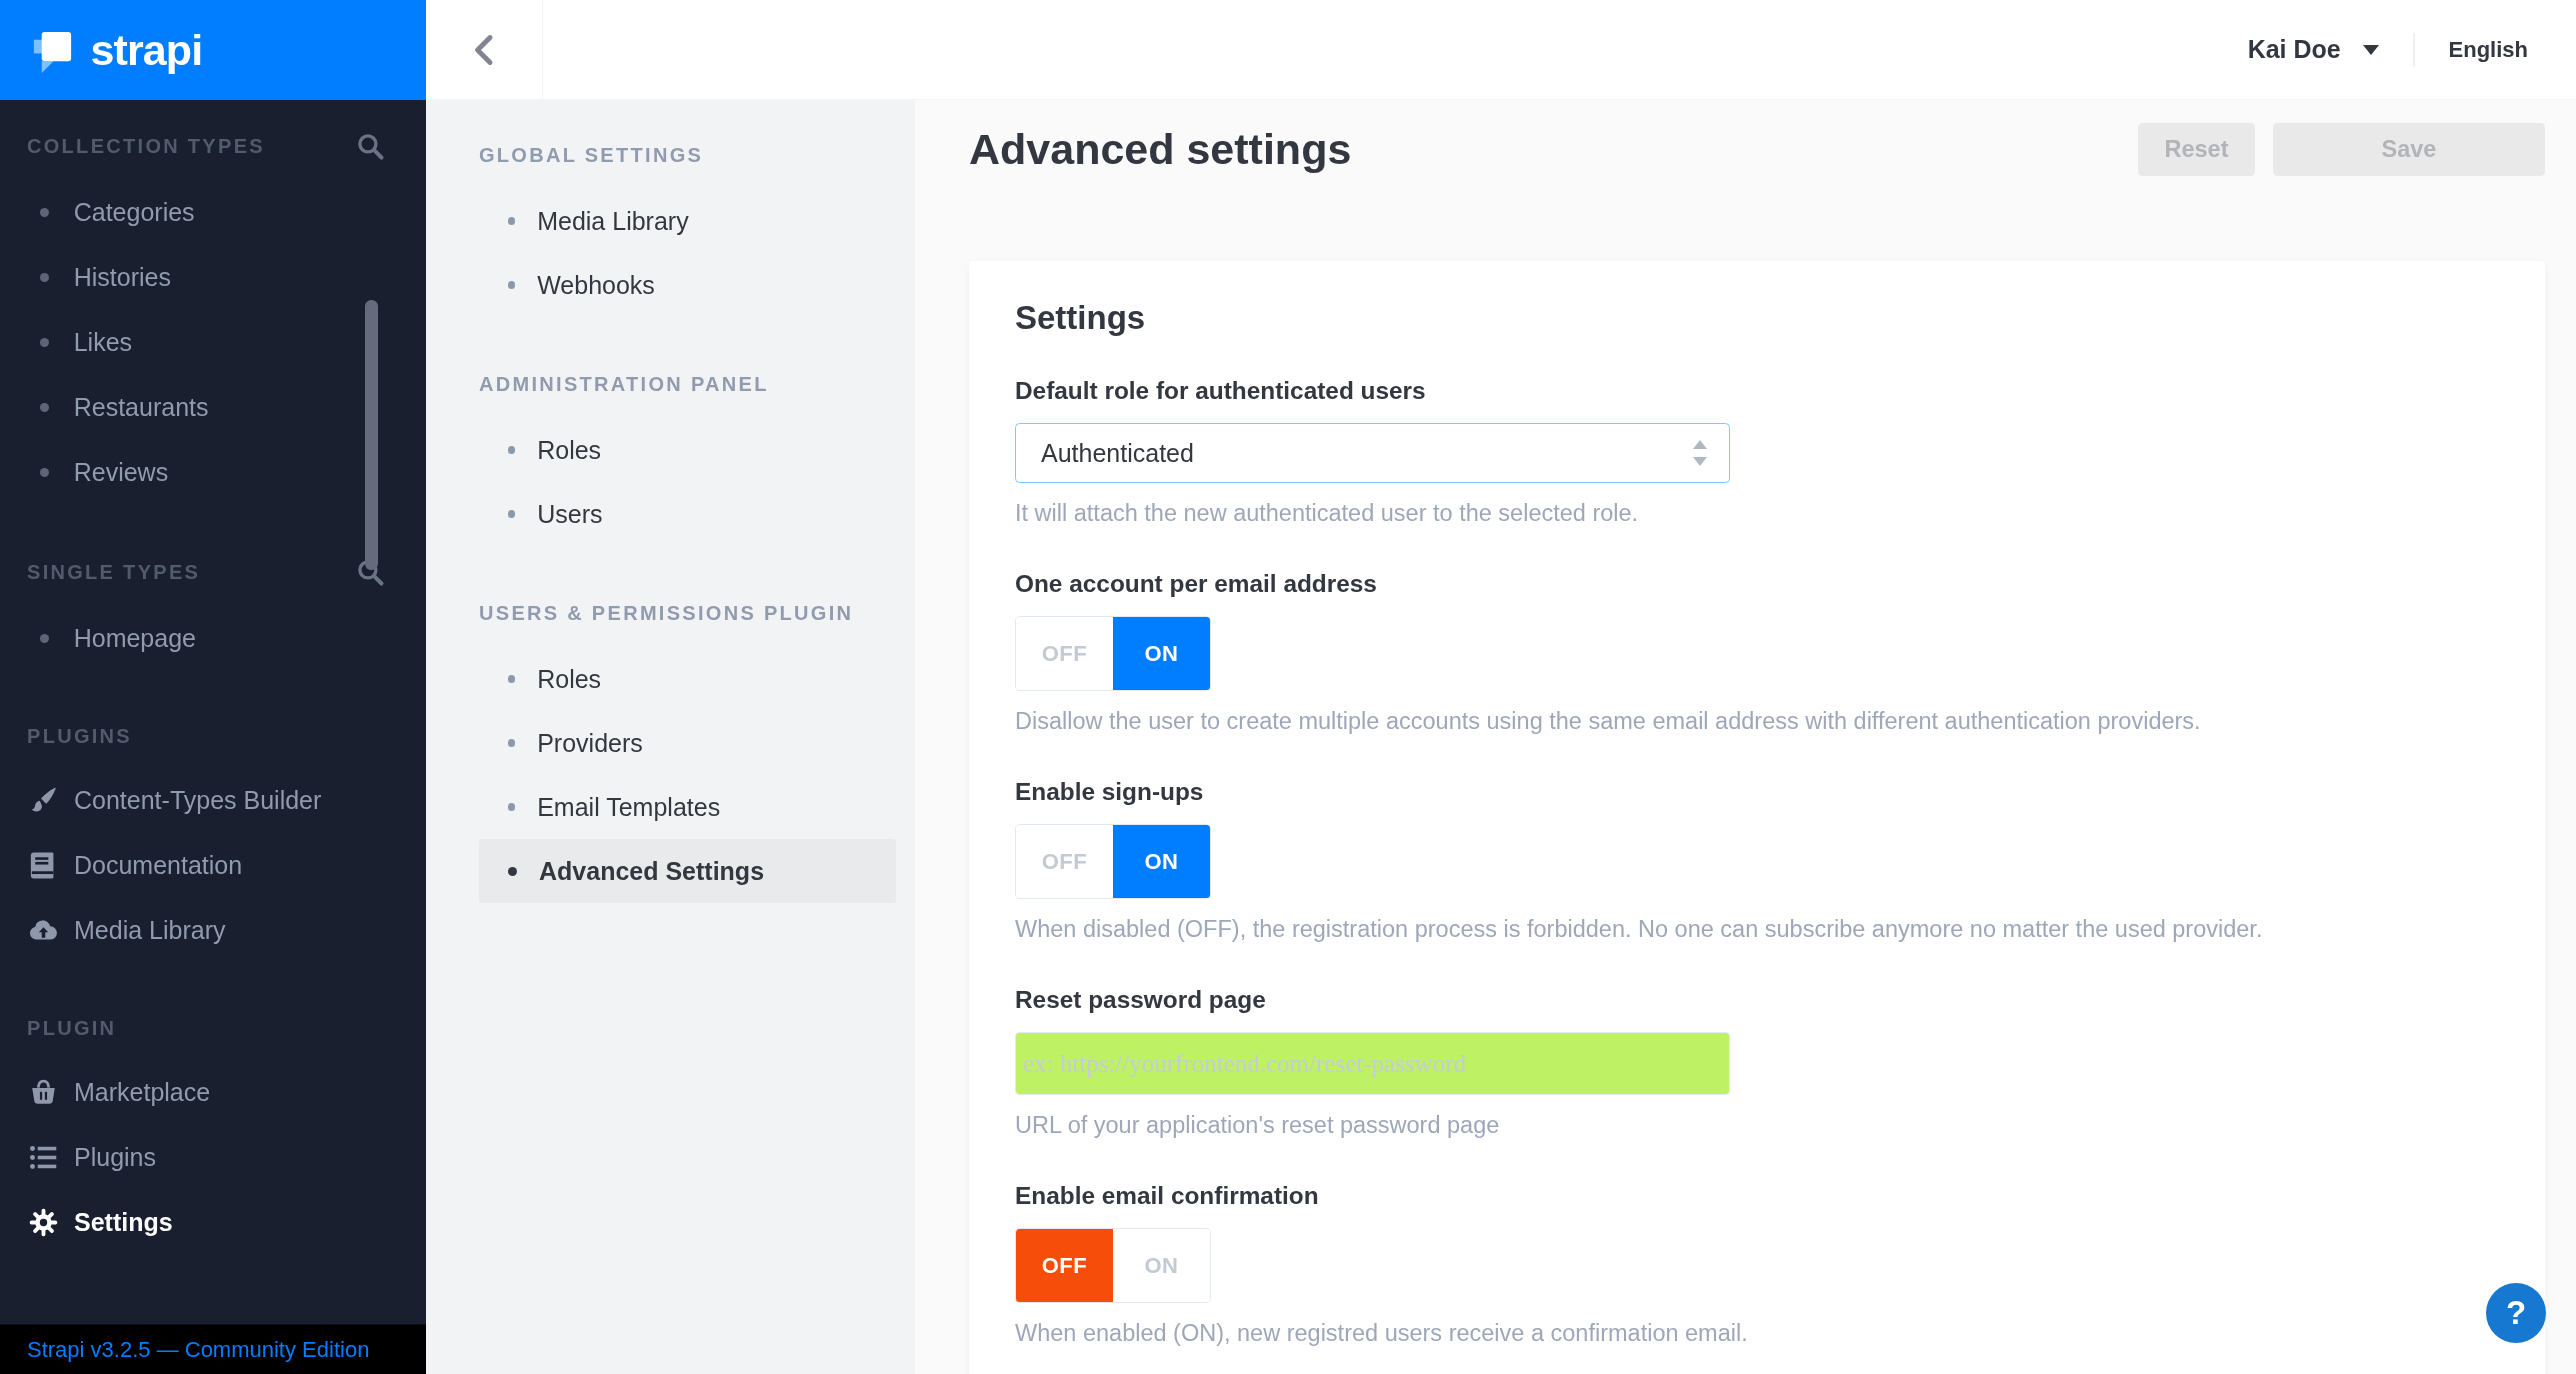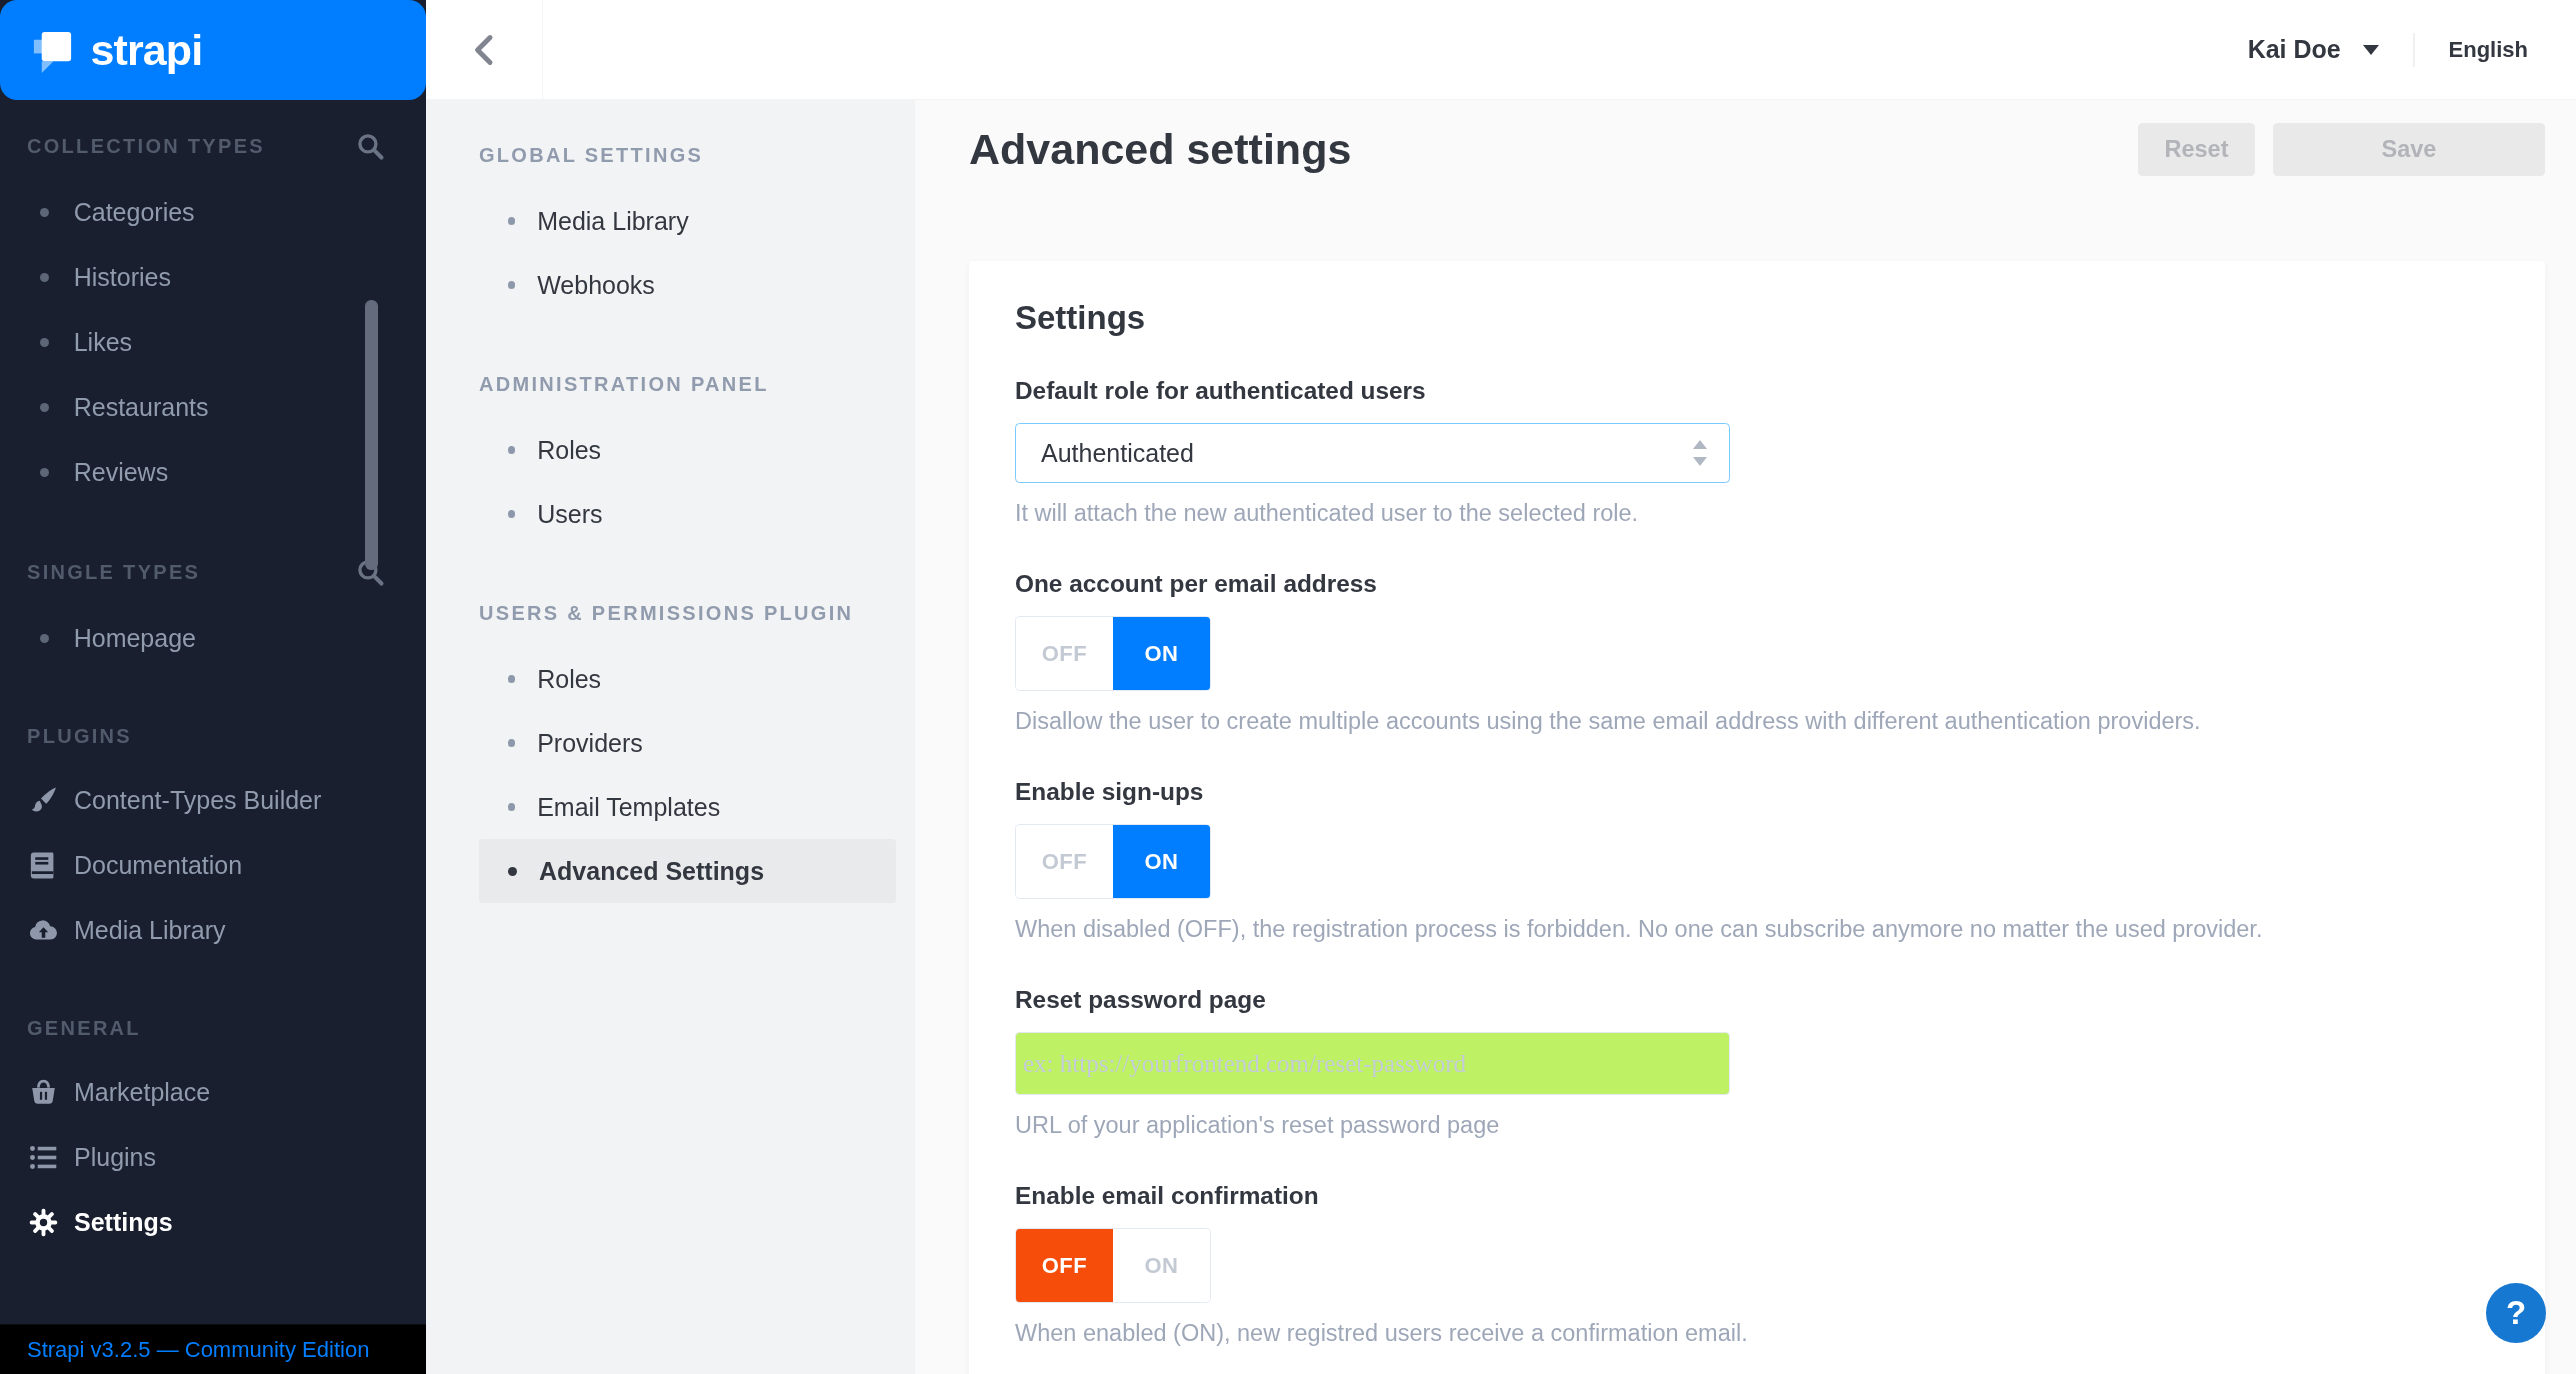--- a/index.html
+++ b/index.html
@@ -4,21 +4,21 @@
 <style>
   * { margin:0; padding:0; box-sizing:border-box; }
   html,body { width:2576px; height:1375px; overflow:hidden;
     font-family:"Liberation Sans","DejaVu Sans",sans-serif; background:#fafafb; }
   body { position:relative; }
 
   
   .dark-sidebar { position:absolute; left:0; top:0; width:426px; height:1375px;
     background:#191f2e; z-index:3; }
   .brand { height:100px; background:#007eff; display:flex; align-items:center;
-    padding-left:29px;border-radius:17px; }
+    padding-left:29px; }
   .brand-word { color:#fff; font-size:43px; font-weight:bold; letter-spacing:-0.9px; margin-left:14.5px; }
   .nav-scroll { padding:31px 0 0 27px; position:relative; }
   .nav-section { margin-bottom:52px; }
   .nav-title { display:flex; justify-content:space-between; align-items:center;
     padding-right:40px; color:#525b6c; font-size:20px; font-weight:bold;
     letter-spacing:2.3px; line-height:27px; margin-bottom:18px; }
   .nav-item { height:65px; display:flex; align-items:center; color:#919bae;
     font-size:25px; cursor:pointer; }
   .nav-item.active { color:#ffffff; font-weight:bold; }
   .bullet { width:9px; height:9px; border-radius:50%; background:#5d6677;
@@ -196,21 +196,21 @@
             <path d="M6.3 18.5a4.6 4.6 0 0 1-.4-9.1A5.6 5.6 0 0 1 16.9 9a4.2 4.2 0 0 1 .3 9.5z" fill="#8e98aa"></path>
             <path d="M12 9.6l3.4 3.7h-2.1v3.9h-2.6v-3.9H8.6z" fill="#191f2e"></path>
           </svg>
         </span>
         <span>Media Library</span>
       </div>
     </section>
 
     <section class="nav-section">
       <div class="nav-title">
-        <span>GENERAL</span>
+        <span>PLUGIN</span>
       </div>
       <div class="nav-item">
         <span class="icon-cell">
           <svg width="33" height="33" viewBox="0 0 24 24">
             <path d="M8.2 8.5c.2-3 1.6-4.8 3.8-4.8s3.6 1.8 3.8 4.8" fill="none" stroke="#8e98aa" stroke-width="2"></path>
             <path d="M3.8 8.8h16.4l-1.5 9.4a2.2 2.2 0 0 1-2.2 1.9H7.5a2.2 2.2 0 0 1-2.2-1.9z" fill="#8e98aa"></path>
             <line x1="10.2" y1="11.5" x2="10.2" y2="17.3" stroke="#191f2e" stroke-width="1.6"></line>
             <line x1="13.8" y1="11.5" x2="13.8" y2="17.3" stroke="#191f2e" stroke-width="1.6"></line>
           </svg>
         </span>

